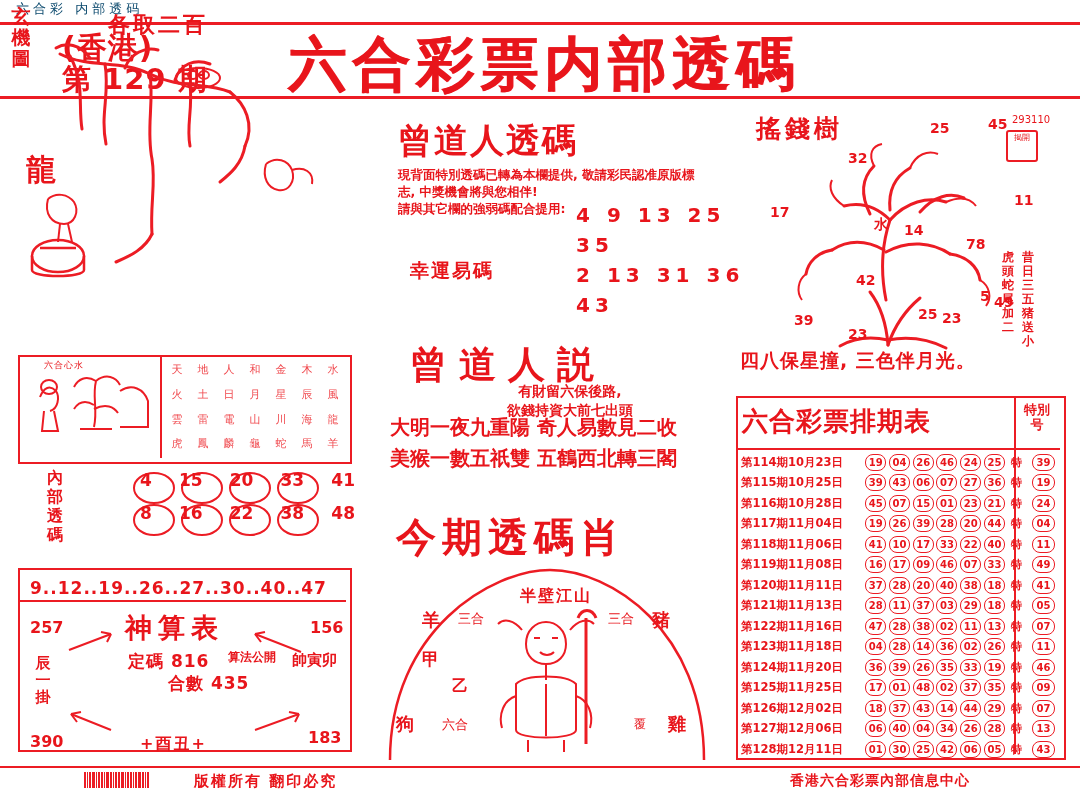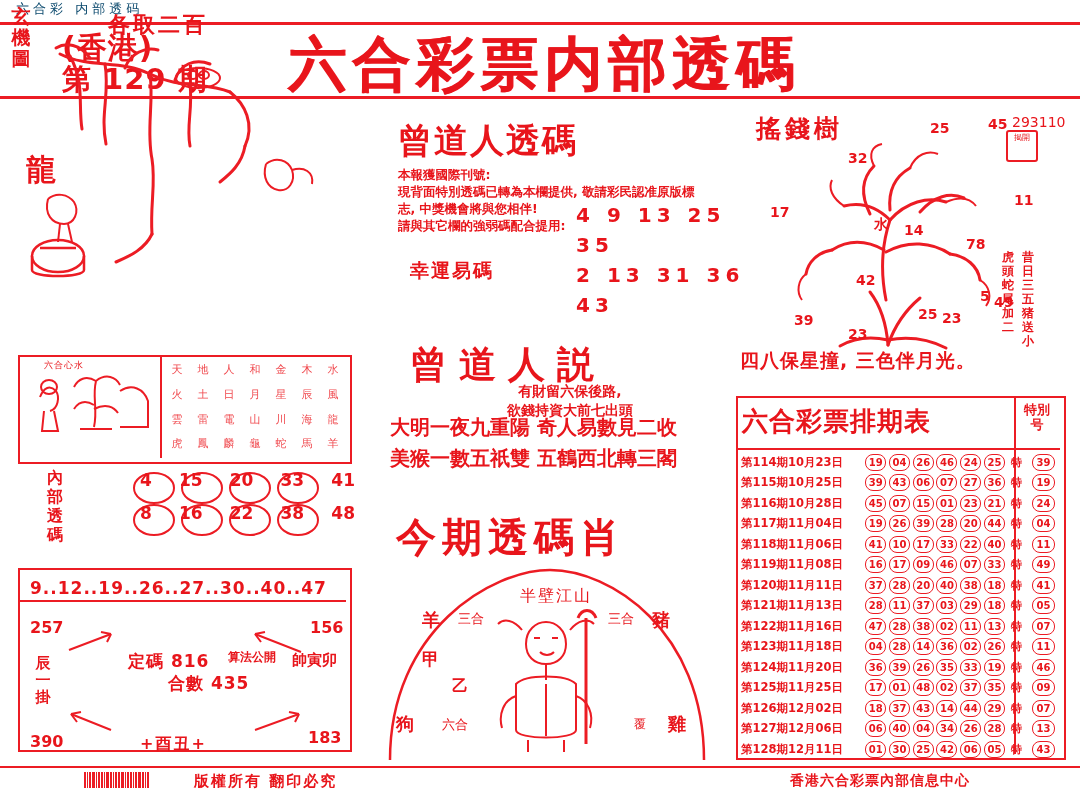--- a/index.html
+++ b/index.html
@@ -113,37 +113,37 @@
   }
   .shuo-sub{
     position:absolute;left:440px;top:382px;width:260px;font-size:14px;font-weight:bold;line-height:19px;text-align:center;
   }
   .couplet{
     position:absolute;left:390px;top:412px;width:300px;font-size:20px;font-weight:bold;line-height:31px;
   }
   .jinqi{
     position:absolute;left:396px;top:510px;width:300px;font-size:40px;font-weight:bold;letter-spacing:6px;
   }
-  .banbi{position:absolute;left:520px;top:586px;font-size:16px;font-weight:normal;letter-spacing:2px;}
+  .banbi{position:absolute;left:520px;top:586px;font-size:16px;font-weight:bold;letter-spacing:2px;}
   .zodiac-yang{position:absolute;left:422px;top:608px;font-size:18px;font-weight:bold;}
   .zodiac-sanhe1{position:absolute;left:458px;top:610px;font-size:13px;}
   .zodiac-sanhe2{position:absolute;left:608px;top:610px;font-size:13px;}
   .zodiac-zhu{position:absolute;left:652px;top:608px;font-size:18px;font-weight:bold;}
   .zodiac-gou{position:absolute;left:396px;top:712px;font-size:18px;font-weight:bold;}
   .zodiac-liuhe{position:absolute;left:442px;top:716px;font-size:13px;}
   .zodiac-ji{position:absolute;left:668px;top:712px;font-size:18px;font-weight:bold;}
   .zodiac-fu{position:absolute;left:634px;top:716px;font-size:12px;}
   .jia-char{position:absolute;left:422px;top:648px;font-size:17px;font-weight:bold;}
   .yi-char{position:absolute;left:452px;top:676px;font-size:16px;font-weight:bold;}
   .yaoqianshu{
     position:absolute;left:756px;top:112px;font-size:25px;font-weight:bold;letter-spacing:4px;
   }
   .money-tree{position:absolute;left:770px;top:140px;width:250px;height:210px;}
   .mt-num{position:absolute;font-size:14px;font-weight:bold;}
-  .serial{position:absolute;left:1012px;top:114px;font-size:14px;letter-spacing:0px;}
+  .serial{position:absolute;left:1012px;top:114px;font-size:10px;letter-spacing:0px;}
   .stamp{position:absolute;left:1006px;top:130px;width:28px;height:28px;border:2px solid #ec1c24;border-radius:3px;font-size:8px;text-align:center;line-height:12px;}
   .poem-right{
     position:absolute;left:1022px;top:250px;width:18px;font-size:12px;line-height:14px;font-weight:bold;
   }
   .poem-right2{
     position:absolute;left:1002px;top:250px;width:18px;font-size:12px;line-height:14px;font-weight:bold;
   }
   .bottom-poem{
     position:absolute;left:740px;top:348px;font-size:19px;font-weight:bold;letter-spacing:1px;
   }
@@ -325,20 +325,21 @@
       <span>16</span>
       <span>22</span>
       <span>38</span>
       <span>48</span>
     </div>
   </div>
 
   <div class="bottom-box"></div>
   <div class="bb-top-nums">9..12..19..26..27..30..40..47</div>
   <div class="bb-rule"></div>
+  <div class="shensuanbiao">神算表</div>
   <div class="dingma">定碼 816</div>
   <div class="heshu">合數 435</div>
   <div class="suanfa">算法公開</div>
   <div class="youchou">+酉丑+</div>
   <div class="n257">257</div>
   <div class="n156">156</div>
   <div class="n390">390</div>
   <div class="n183">183</div>
   <div class="chen-gua">辰一掛</div>
   <div class="shuai-yin">帥寅卯</div>
@@ -352,21 +353,20 @@
         <path d="M16 86 L 56 102"></path>
           <path d="M16 86 L 26 84 M16 86 L 22 94"></path>
         <path d="M244 86 L 200 102"></path>
           <path d="M244 86 L 234 84 M244 86 L 240 94"></path>
       </g>
     </svg>
   </div>
 
   <div class="zdr-touma">曾道人透碼</div>
   <div class="mid-body">
-    <div>本報獲國際刊號:</div>
     <div>現背面特別透碼已轉為本欄提供, 敬請彩民認准原版標</div>
     <div>志, 中獎機會將與您相伴!</div>
     <div>請與其它欄的強弱碼配合提用:</div>
   </div>
   <div class="xingyun">幸運易碼</div>
   <div class="num-rows">
     <div>4  9  13  25  35</div>
     <div>2  13  31  36  43</div>
   </div>
 

